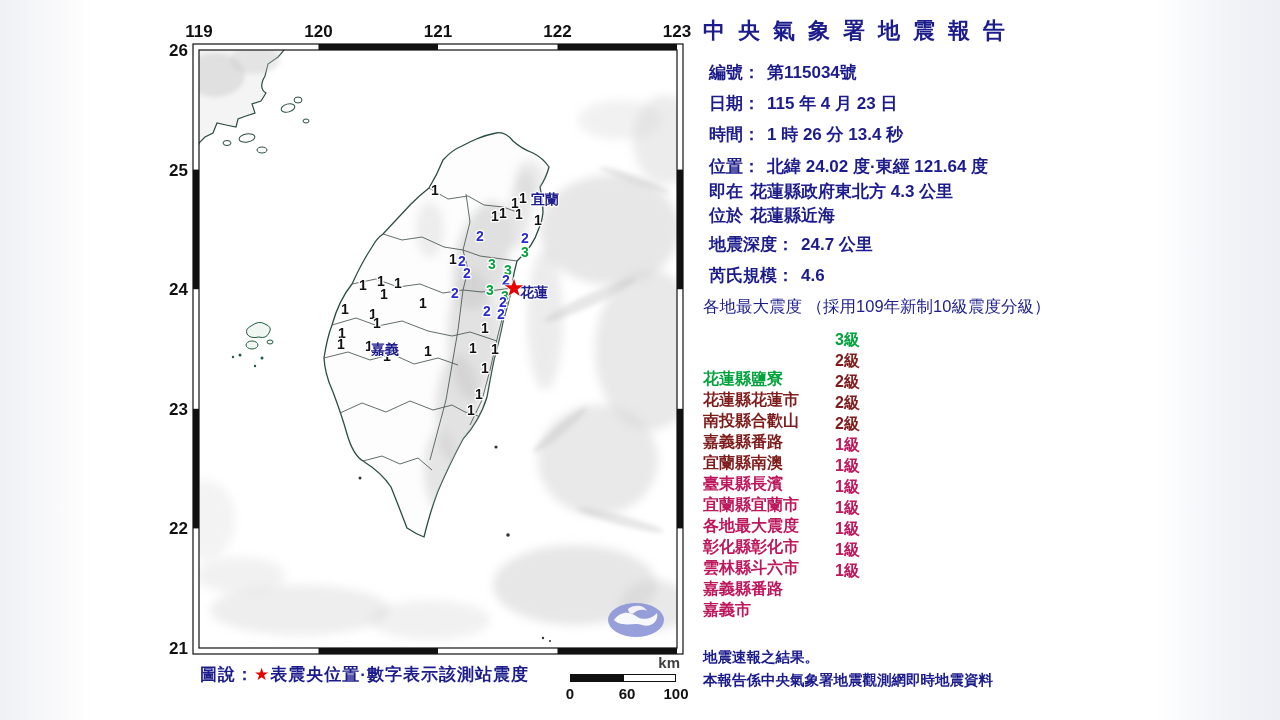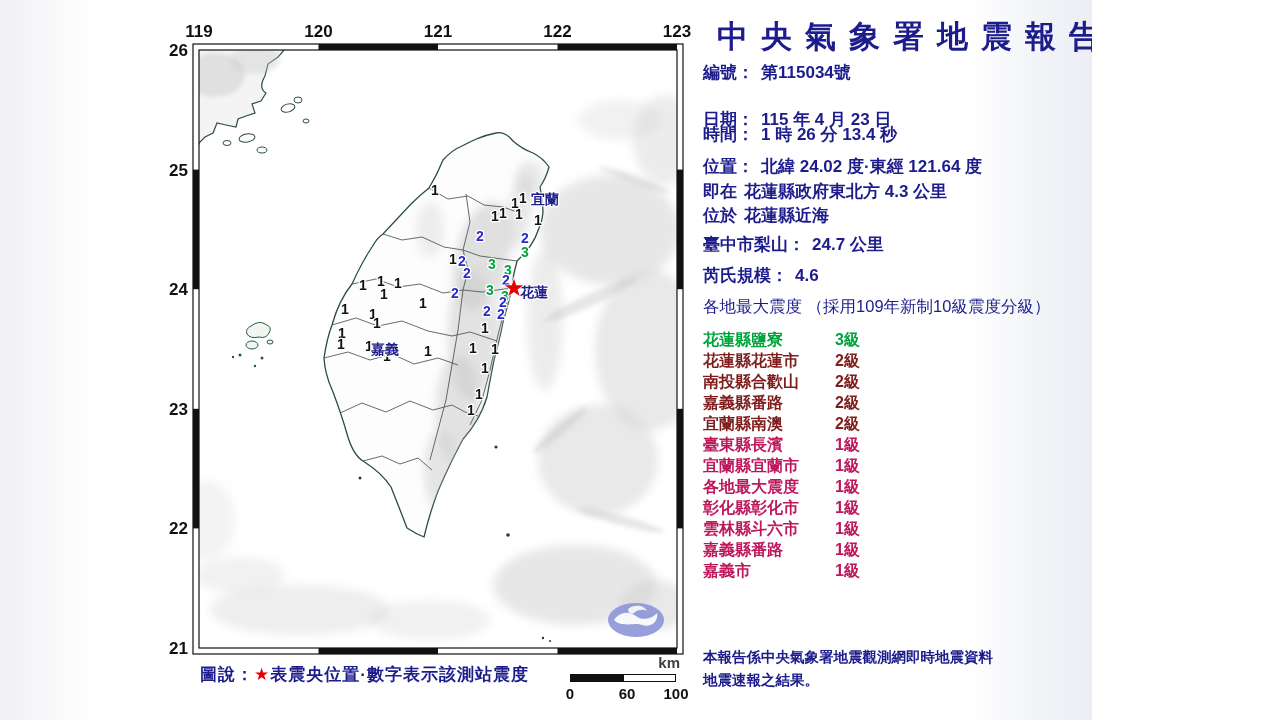--- a/index.html
+++ b/index.html
@@ -1,16 +1,16 @@
 <!DOCTYPE html>
 <html><head>
 <meta charset="utf-8">
 <style>
   html,body{margin:0;padding:0;background:#ffffff;}
-  .screen{position:relative;width:1092px;height:720px;background:#ffffff;overflow:hidden;
+  .screen{position:relative;width:1280px;height:720px;background:#ffffff;overflow:hidden;
           font-family:"Liberation Sans","DejaVu Sans",sans-serif;}
   .edge{position:absolute;top:0;height:720px;pointer-events:none;}
   .edge-left{left:0;width:110px;background:linear-gradient(to right,#ecedf2 0%,rgba(255,255,255,0) 85%);opacity:.8;}
   .edge-right{right:0;width:140px;background:linear-gradient(to left,#e9eaf1 0%,#eef0f5 35%,rgba(255,255,255,0) 90%);opacity:.8;}
 
   
   .tick{font:600 17px "Liberation Sans",sans-serif;fill:#111;text-anchor:middle;}
   .tick-lat{text-anchor:end;}
   .stn{font:700 14px "Liberation Sans",sans-serif;text-anchor:middle;paint-order:stroke;stroke:#ffffff;stroke-width:2.6px;stroke-linejoin:round;}
   .stn.i1{fill:#111111}
@@ -24,27 +24,27 @@
   .legend .star{color:#e60000;font-family:"DejaVu Sans",sans-serif;}
   .scalebar{position:absolute;left:566px;top:654px;width:116px;height:46px;}
   .scalebar .unit{position:absolute;right:2px;top:0;font:700 15px "Liberation Sans",sans-serif;color:#404040;}
   .scalebar .bar{position:absolute;left:4px;top:20px;width:106px;height:8px;border:1px solid #111;background:#fff;box-sizing:border-box;}
   .scalebar .bar-fill{position:absolute;left:0;top:0;width:53px;height:100%;background:#111;}
   .scalebar .t{position:absolute;top:31px;transform:translateX(-50%);font:600 15px "Liberation Sans",sans-serif;color:#111;}
   .t0{left:4px}.t1{left:61px}.t2{left:110px}
 
   
   .panel{position:absolute;left:700px;top:0;width:480px;height:720px;color:#1c1c8c;}
-  .rtitle{position:absolute;left:17px;top:16px;font-size:31px;font-weight:700;letter-spacing:13px;white-space:nowrap;}
+  .rtitle{position:absolute;left:3px;top:16px;font-size:22px;font-weight:700;letter-spacing:13px;white-space:nowrap;}
   .field{position:absolute;left:3px;font-size:17px;font-weight:700;white-space:nowrap;}
-  .field .lbl{margin-right:7px;}
+  .field .lbl{margin-right:7px;margin-left:6px;}
   .ihead{position:absolute;left:3px;top:296px;font-size:16.5px;font-weight:400;white-space:nowrap;}
   .irows{position:absolute;left:3px;top:329px;width:260px;}
   .irow{display:flex;height:21px;line-height:21px;font-size:16px;font-weight:700;}
-  .irow .place{width:132px;}
+  .irow .place{width:132px;margin-top:39px;}
   .irow.i3{color:#00a33c}
   .irow.i2{color:#7f1d1d}
   .irow.i1{color:#be185d}
   .rfooter{position:absolute;left:3px;top:646px;font-size:14.5px;font-weight:700;line-height:23px;color:#1c1c8c;}
 </style>
 </head>
 <body>
 
 <div class="screen">
   <div class="edge edge-left"></div>
@@ -258,32 +258,32 @@
     <span class="t t0">0</span>
     <span class="t t1">60</span>
     <span class="t t2">100</span>
   </div>
 
   <div class="panel">
     <div class="rtitle">中央氣象署地震報告</div>
 
     <div class="field" style="top:61px">
       <span class="lbl">編號：</span><span>第115034號</span></div>
-    <div class="field" style="top:108px">
+    <div class="field" style="top:92px">
       <span class="lbl">日期：</span><span>115 年 4 月 23 日</span></div>
     <div class="field" style="top:123px">
       <span class="lbl">時間：</span><span>1 時 26 分 13.4 秒</span></div>
     <div class="field" style="top:155px">
       <span class="lbl">位置：</span><span>北緯 24.02 度·東經 121.64 度</span></div>
     <div class="field" style="top:180px">
       <span class="lbl">即在</span><span>花蓮縣政府東北方 4.3 公里</span></div>
     <div class="field" style="top:204px">
       <span class="lbl">位於</span><span>花蓮縣近海</span></div>
     <div class="field" style="top:233px">
-      <span class="lbl">臺中市梨山：</span><span>24.7 公里</span></div>
+      <span class="lbl">地震深度：</span><span>24.7 公里</span></div>
     <div class="field" style="top:264px">
       <span class="lbl">芮氏規模：</span><span>4.6</span></div>
 
     <div class="ihead">各地最大震度 （採用109年新制10級震度分級）</div>
     <div class="irows" id="irows">
         <div class="irow i3">
           <span class="place">花蓮縣鹽寮</span>
           <span class="lvl">3級</span>
         </div>
         <div class="irow i2">
@@ -326,17 +326,17 @@
           <span class="place">嘉義縣番路</span>
           <span class="lvl">1級</span>
         </div>
         <div class="irow i1">
           <span class="place">嘉義市</span>
           <span class="lvl">1級</span>
         </div>
       </div>
 
     <div class="rfooter">
+      <div>地震速報之結果。</div>
       <div>本報告係中央氣象署地震觀測網即時地震資料</div>
-      <div>地震速報之結果。</div>
     </div>
   </div>
 </div>
 
 </body></html>

